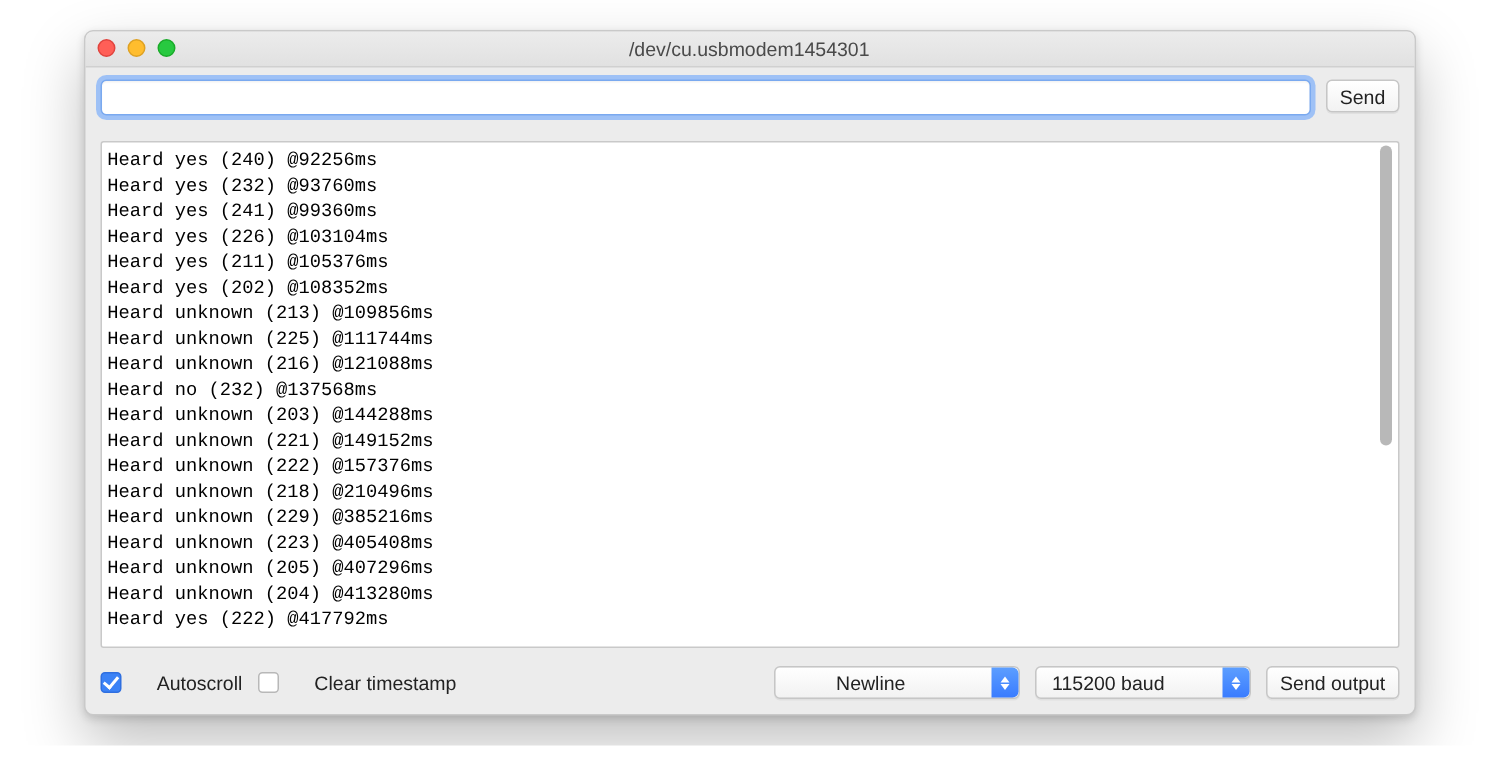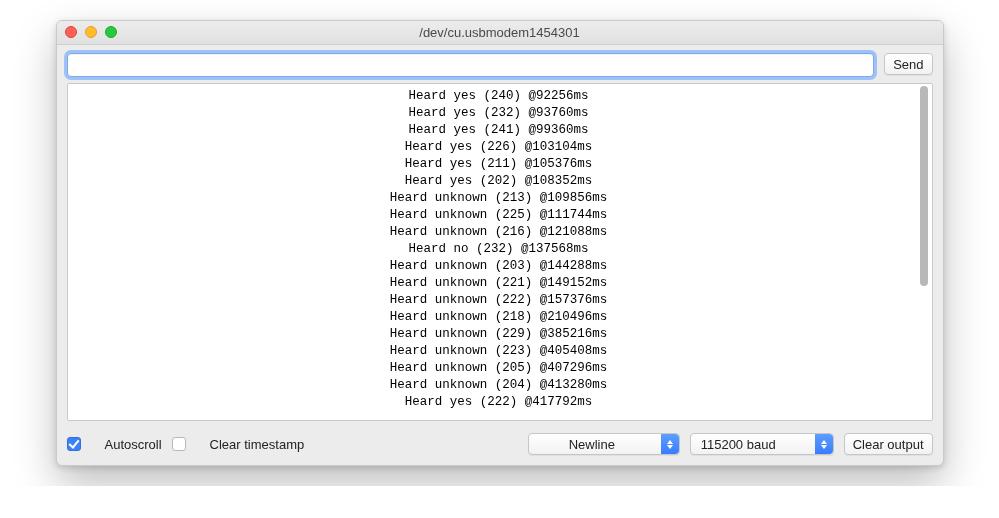--- a/index.html
+++ b/index.html
@@ -1,15 +1,15 @@
 <!DOCTYPE html>
 <html><head>
   <meta charset="utf-8">
   <style>
-    * { box-sizing: border-box; margin: 0; padding: 0; text-align: center; }
+    * { box-sizing: border-box; margin: 0; padding: 0; }
     body {
       background: #fff;
       font-family: -apple-system, BlinkMacSystemFont, "Helvetica Neue", Arial, sans-serif;
       display: flex;
       align-items: flex-start;
       justify-content: center;
       padding: 20px;
     }
     .window {
       width: 888px;
@@ -73,21 +73,21 @@
       background: linear-gradient(#ffffff, #f2f2f2);
       border: 1px solid #c6c6c6;
       border-radius: 4px;
       box-shadow: 0 1px 0 rgba(0,0,0,0.05);
       cursor: default;
       display: inline-flex;
       align-items: center;
       justify-content: center;
     }
     .content-wrap {
-      margin: 2px 10px 6px 10px;
+      margin: 13px 10px 6px 10px;
       background: #ffffff;
       border: 1px solid #c9c9c9;
       border-radius: 2px;
       position: relative;
     }
     .console {
       font-family: "Menlo", "Courier", monospace;
       font-size: 12.5px;
       line-height: 17px;
       color: #000;
@@ -159,21 +159,21 @@
       background: linear-gradient(#ffffff, #f2f2f2);
       border: 1px solid #c6c6c6;
       border-radius: 4px;
       box-shadow: 0 1px 0 rgba(0,0,0,0.05);
       display: inline-flex;
       align-items: center;
       padding: 0 30px 0 10px;
       font-size: 13px;
       cursor: default;
     }
-    .select-w1 { width: 152px; padding-left: 40px; }
+    .select-w1 { width: 164px; padding-left: 40px; }
     .select-w2 { width: 144px; }
     .select-arrows {
       position: absolute;
       right: 0;
       top: 0;
       bottom: 0;
       width: 18px;
       background: linear-gradient(#5c9eff, #3a7cff);
       border-top-right-radius: 4px;
       border-bottom-right-radius: 4px;
@@ -256,16 +256,16 @@
     </div>
 
     <div class="select select-w2">
       <span>115200 baud</span>
       <span class="select-arrows">
         <span class="arr-up"></span>
           <span class="arr-down"></span>
       </span>
     </div>
 
-    <button class="btn">Clear output</button>
+    <button class="btn">Send output</button>
   </div>
 
 </div>
 
 </body></html>

